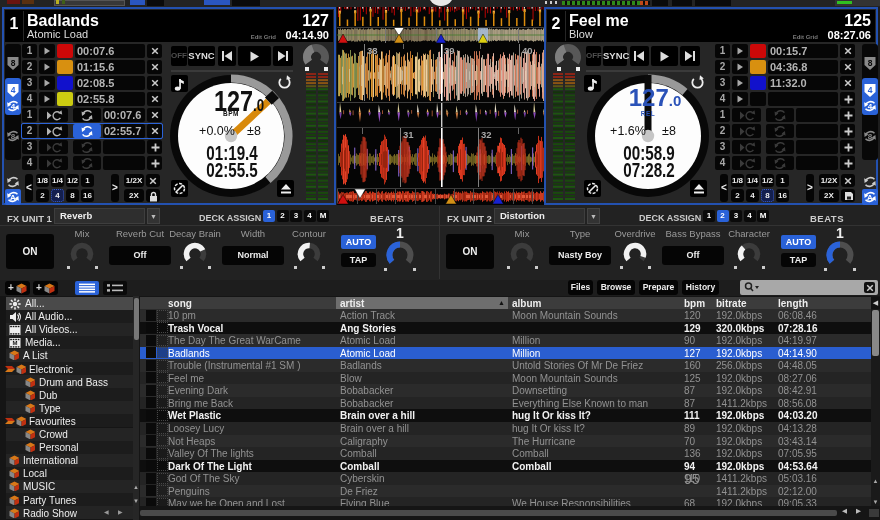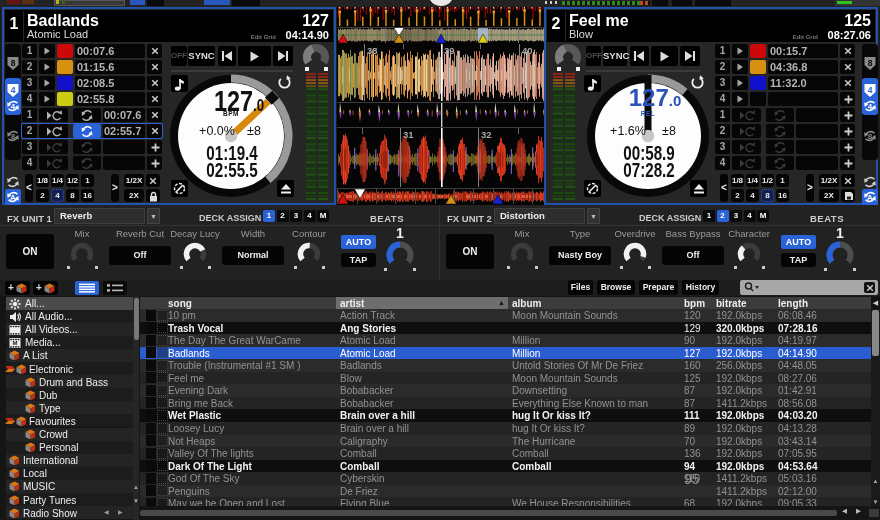--- a/index.html
+++ b/index.html
@@ -2414,21 +2414,21 @@
 <div class="ab" style="left:370px;top:213px;color:#ccc;font-size:9.5px;font-weight:bold;letter-spacing:0.5px">BEATS</div>
 <div class="btnblk" style="left:6px;top:234px;width:48px;height:35px;font-size:10px;line-height:35px">ON</div>
 <div class="fxlbl" style="left:57px;top:228px;width:50px">Mix</div>
 <div class="ab" style="left:70px;top:242px">
     <svg width="24" height="24" viewBox="0 0 24 24">
       <path d="M5.49,17.46 A8.5,8.5 0 1 1 18.51,17.46" stroke="#3c3c3c" stroke-width="5.5" fill="none"></path>
     </svg>
   </div>
 <div class="fxlbl" style="left:110px;top:228px;width:60px">Reverb Cut</div>
 <div class="btnblk" style="left:109px;top:246px;width:62px;height:19px;font-size:9px;line-height:19px">Off</div>
-<div class="fxlbl" style="left:165px;top:228px;width:60px">Decay Lucy</div>
+<div class="fxlbl" style="left:165px;top:228px;width:60px">Decay Brain</div>
 <div class="ab" style="left:183px;top:242px">
     <svg width="24" height="24" viewBox="0 0 24 24">
       <path d="M5.49,17.46 A8.5,8.5 0 1 1 18.51,17.46" stroke="#3c3c3c" stroke-width="5.5" fill="none"></path>
       <path d="M5.49,17.46 A8.5,8.5 0 1 1 19.70,8.41" stroke="#f2f2f2" stroke-width="5.5" fill="none"></path>
     </svg>
   </div>
 <div class="fxlbl" style="left:218px;top:228px;width:70px">Width</div>
 <div class="btnblk" style="left:222px;top:246px;width:62px;height:19px;font-size:9px;line-height:19px">Normal</div>
 <div class="fxlbl" style="left:279px;top:228px;width:60px">Contour</div>
 <div class="ab" style="left:297px;top:242px">
@@ -2780,21 +2780,21 @@
 <div class="ab" style="left:512px;top:310.00px;color:#929292;font-size:10px;white-space:nowrap">Moon Mountain Sounds</div>
 <div class="ab" style="left:684px;top:310.00px;color:#929292;font-size:10px;white-space:nowrap">120</div>
 <div class="ab" style="left:716px;top:310.00px;color:#929292;font-size:10px;white-space:nowrap">192.0kbps</div>
 <div class="ab" style="left:778px;top:310.00px;color:#929292;font-size:10px;white-space:nowrap">06:08.46</div>
 <div class="ab" style="left:140px;top:321.56px;width:731px;height:12.56px;background:#0e0e0e"></div>
 <div class="ab" style="left:146px;top:322.06px;width:10px;height:11.06px;background:#0a0a0a"></div>
 <div class="ab" style="left:157px;top:322.06px;width:11px;height:11.06px;background:rgba(10,10,10,0.35);border:1px dotted #484848"></div>
 <div class="ab" style="left:168px;top:322.56px;color:#f2f2f2;font-size:10px;font-weight:bold;white-space:nowrap">Trash Vocal</div>
 <div class="ab" style="left:340px;top:322.56px;color:#f2f2f2;font-size:10px;font-weight:bold;white-space:nowrap">Ang Stories</div>
 <div class="ab" style="left:512px;top:322.56px;color:#f2f2f2;font-size:10px;font-weight:bold;white-space:nowrap"></div>
-<div class="ab" style="left:684px;top:322.56px;color:#f2f2f2;font-size:10px;font-weight:normal;white-space:nowrap">129</div>
+<div class="ab" style="left:684px;top:322.56px;color:#f2f2f2;font-size:10px;font-weight:bold;white-space:nowrap">129</div>
 <div class="ab" style="left:716px;top:322.56px;color:#f2f2f2;font-size:10px;font-weight:bold;white-space:nowrap">320.0kbps</div>
 <div class="ab" style="left:778px;top:322.56px;color:#f2f2f2;font-size:10px;font-weight:bold;white-space:nowrap">07:28.16</div>
 <div class="ab" style="left:140px;top:334.12px;width:731px;height:12.56px;background:#2b2b2b"></div>
 <div class="ab" style="left:146px;top:334.62px;width:10px;height:11.06px;background:#0a0a0a"></div>
 <div class="ab" style="left:157px;top:334.62px;width:11px;height:11.06px;background:rgba(10,10,10,0.35);border:1px dotted #484848"></div>
 <div class="ab" style="left:168px;top:335.12px;color:#929292;font-size:10px;white-space:nowrap">The Day The Great WarCame</div>
 <div class="ab" style="left:340px;top:335.12px;color:#929292;font-size:10px;white-space:nowrap">Atomic Load</div>
 <div class="ab" style="left:512px;top:335.12px;color:#929292;font-size:10px;white-space:nowrap">Million</div>
 <div class="ab" style="left:684px;top:335.12px;color:#929292;font-size:10px;white-space:nowrap">90</div>
 <div class="ab" style="left:716px;top:335.12px;color:#929292;font-size:10px;white-space:nowrap">192.0kbps</div>
@@ -2827,21 +2827,21 @@
 <div class="ab" style="left:716px;top:372.80px;color:#929292;font-size:10px;white-space:nowrap">192.0kbps</div>
 <div class="ab" style="left:778px;top:372.80px;color:#929292;font-size:10px;white-space:nowrap">08:27.06</div>
 <div class="ab" style="left:140px;top:384.36px;width:731px;height:12.56px;background:#2b2b2b"></div>
 <div class="ab" style="left:146px;top:384.86px;width:10px;height:11.06px;background:#0a0a0a"></div>
 <div class="ab" style="left:157px;top:384.86px;width:11px;height:11.06px;background:rgba(10,10,10,0.35);border:1px dotted #484848"></div>
 <div class="ab" style="left:168px;top:385.36px;color:#929292;font-size:10px;white-space:nowrap">Evening Dark</div>
 <div class="ab" style="left:340px;top:385.36px;color:#929292;font-size:10px;white-space:nowrap">Bobabacker</div>
 <div class="ab" style="left:512px;top:385.36px;color:#929292;font-size:10px;white-space:nowrap">Downsetting</div>
 <div class="ab" style="left:684px;top:385.36px;color:#929292;font-size:10px;white-space:nowrap">87</div>
 <div class="ab" style="left:716px;top:385.36px;color:#929292;font-size:10px;white-space:nowrap">192.0kbps</div>
-<div class="ab" style="left:778px;top:385.36px;color:#929292;font-size:10px;white-space:nowrap">01:42.91</div>
+<div class="ab" style="left:778px;top:385.36px;color:#929292;font-size:10px;white-space:nowrap">08:42.91</div>
 <div class="ab" style="left:140px;top:396.92px;width:731px;height:12.56px;background:#242424"></div>
 <div class="ab" style="left:146px;top:397.42px;width:10px;height:11.06px;background:#0a0a0a"></div>
 <div class="ab" style="left:157px;top:397.42px;width:11px;height:11.06px;background:rgba(10,10,10,0.35);border:1px dotted #484848"></div>
 <div class="ab" style="left:168px;top:397.92px;color:#929292;font-size:10px;white-space:nowrap">Bring me Back</div>
 <div class="ab" style="left:340px;top:397.92px;color:#929292;font-size:10px;white-space:nowrap">Bobabacker</div>
 <div class="ab" style="left:512px;top:397.92px;color:#929292;font-size:10px;white-space:nowrap">Everything Else Known to man</div>
 <div class="ab" style="left:684px;top:397.92px;color:#929292;font-size:10px;white-space:nowrap">87</div>
 <div class="ab" style="left:716px;top:397.92px;color:#929292;font-size:10px;white-space:nowrap">1411.2kbps</div>
 <div class="ab" style="left:778px;top:397.92px;color:#929292;font-size:10px;white-space:nowrap">08:56.08</div>
 <div class="ab" style="left:140px;top:409.48px;width:731px;height:12.56px;background:#0e0e0e"></div>

